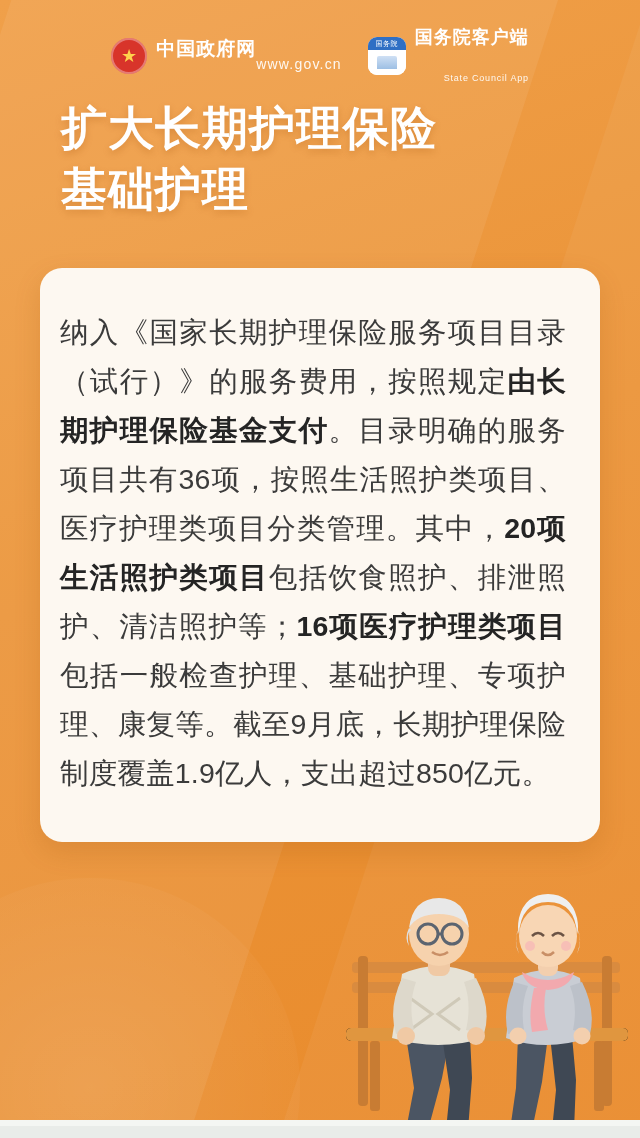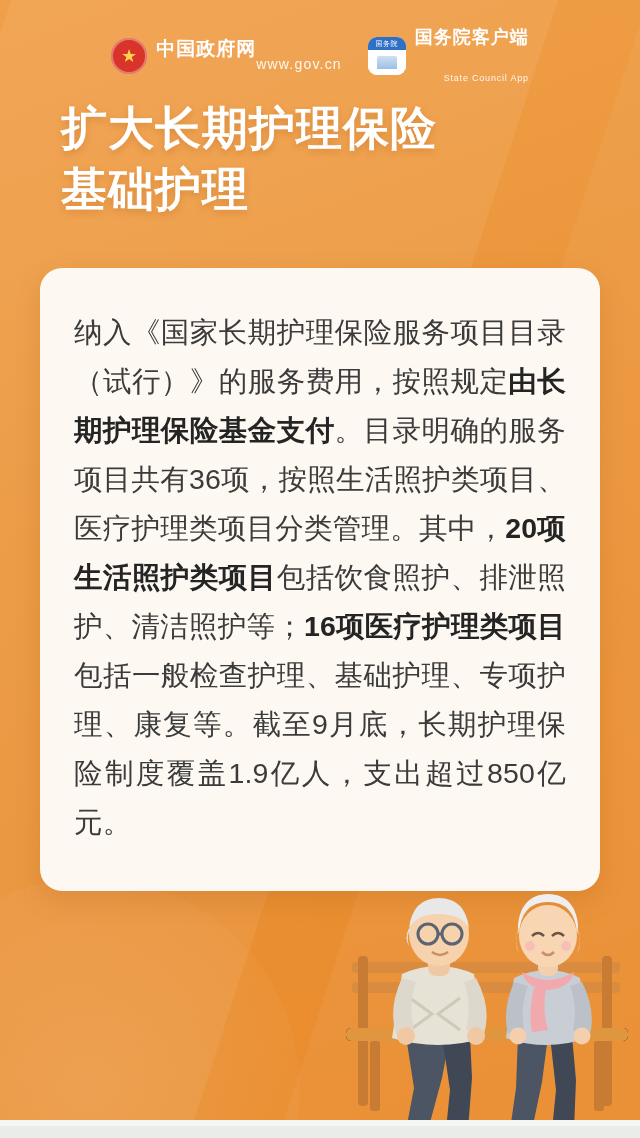--- a/index.html
+++ b/index.html
@@ -172,21 +172,21 @@
 
   
   .card {
     position: absolute;
     top: 268px;
     left: 40px;
     width: 560px;
     box-sizing: border-box;
     background: #fdf8f1;
     border-radius: 22px;
-    padding: 40px 34px 44px 34px;
+    padding: 40px 34px 44px 20px;
     box-shadow: 0 10px 26px rgba(150,75,10,0.18);
   }
   .body-text {
     font-size: 28.5px;
     line-height: 1.72;
     color: #3b3b3b;
     text-align: justify;
     letter-spacing: 0.2px;
   }
   .body-text b {

